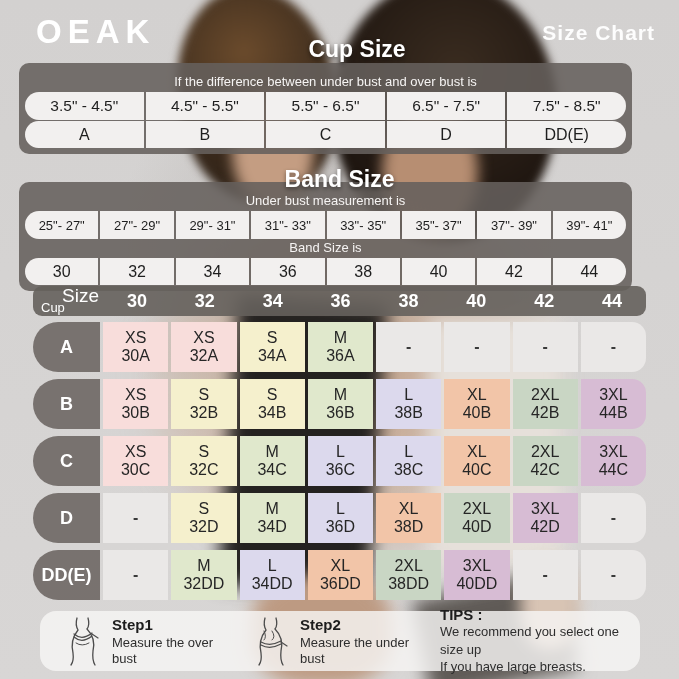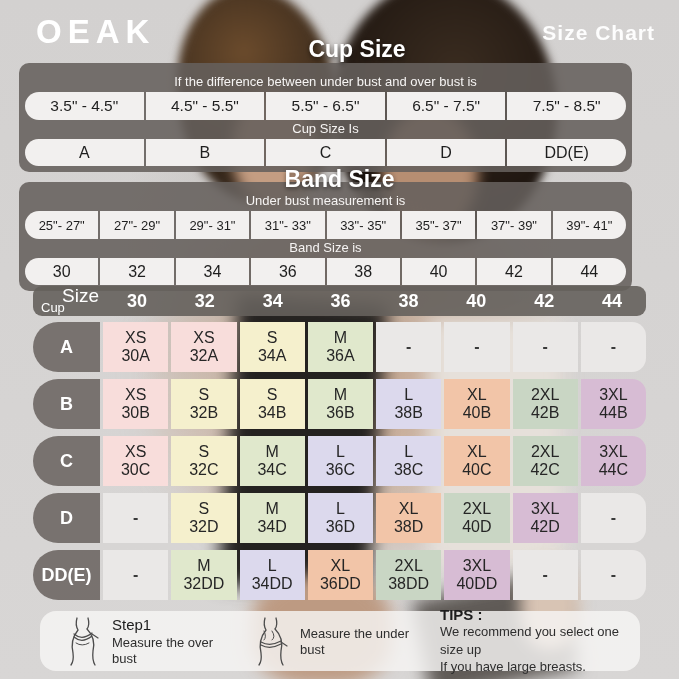--- a/index.html
+++ b/index.html
@@ -67,21 +67,21 @@
   .m-cell { flex:1; display:flex; flex-direction:column; align-items:center; justify-content:center;
             line-height:1.12; font-size:16px; color:#262626; }
   .m-cell:last-child { border-radius:0 14px 14px 0; }
   .m-cell .dash { font-weight:700; color:#3a3a3a; }
 
   
   .footer { position:absolute; left:40px; top:611px; width:600px; height:60px; z-index:4;
             background:rgba(247,245,244,0.82); border-radius:16px; display:flex; align-items:center; padding:0 16px; }
   .step-icon { flex:none; margin:0 12px 0 8px; }
   .step-text { width:122px; flex:none; }
-  .step-title { font-size:15px; font-weight:400; color:#1d1d1d; }
+  .step-title { font-size:15px; font-weight:700; color:#1d1d1d; }
   .step-desc  { font-size:13px; color:#2e2e2e; line-height:1.2; margin-top:2px; }
   .tips { flex:1; margin-left:18px; }
   .tips-title { font-size:15px; font-weight:800; color:#1d1d1d; }
   .tips-line  { font-size:13px; color:#2e2e2e; line-height:1.35; }
   .s2 { margin-left:18px; }
 </style>
 </head>
 <body>
 
 <div class="stage">
@@ -106,21 +106,20 @@
 
   <div class="panel p-cup">
     <div class="panel-caption">If the  difference between under bust and over bust is</div>
     <div class="white-row" id="cup-ranges">
         <div class="wcell">3.5" -  4.5"</div>
         <div class="wcell">4.5" -  5.5"</div>
         <div class="wcell">5.5" -  6.5"</div>
         <div class="wcell">6.5" -  7.5"</div>
         <div class="wcell">7.5" -  8.5"</div>
       </div>
-    <div class="panel-caption">Cup Size Is</div>
     <div class="white-row result" id="cup-letters">
         <div class="wcell">A</div>
         <div class="wcell">B</div>
         <div class="wcell">C</div>
         <div class="wcell">D</div>
         <div class="wcell">DD(E)</div>
       </div>
   </div>
 
   <div class="sec-title t-band">Band Size</div>
@@ -351,20 +350,21 @@
     </div>
     <svg class="step-icon s2" width="36" height="50" viewBox="0 0 36 50" fill="none">
       <path d="M13,2 Q11,9 14,14 Q6,24 9,37 Q10,45 7,49" stroke="#4c4c4c" stroke-width="1.3" stroke-linecap="round" fill="none"></path>
       <path d="M24,2 Q26,9 23,13 Q32,22 29,35 Q28,44 31,49" stroke="#4c4c4c" stroke-width="1.3" stroke-linecap="round" fill="none"></path>
       <path d="M12,15 Q15,21 12,24 M20,15 Q24,21 20,24" stroke="#4c4c4c" stroke-width="1" stroke-linecap="round" fill="none"></path>
       <path d="M9,26 Q18,31 29,25" stroke="#4c4c4c" stroke-width="1.2" stroke-linecap="round" fill="none"></path>
       <path d="M9,29 Q18,34 29,28" stroke="#4c4c4c" stroke-width="1.2" stroke-linecap="round" fill="none"></path>
       <path d="M29,26 L35,30" stroke="#4c4c4c" stroke-width="1.2" stroke-linecap="round"></path>
     </svg>
     <div class="step-text">
+      <div class="step-title">Step2</div>
       <div class="step-desc">Measure the under bust</div>
     </div>
     <div class="tips">
       <div class="tips-title">TIPS :</div>
       <div class="tips-line">We recommend you select one size up</div>
       <div class="tips-line">If you have large breasts.</div>
     </div>
   </div>
 
 </div>

